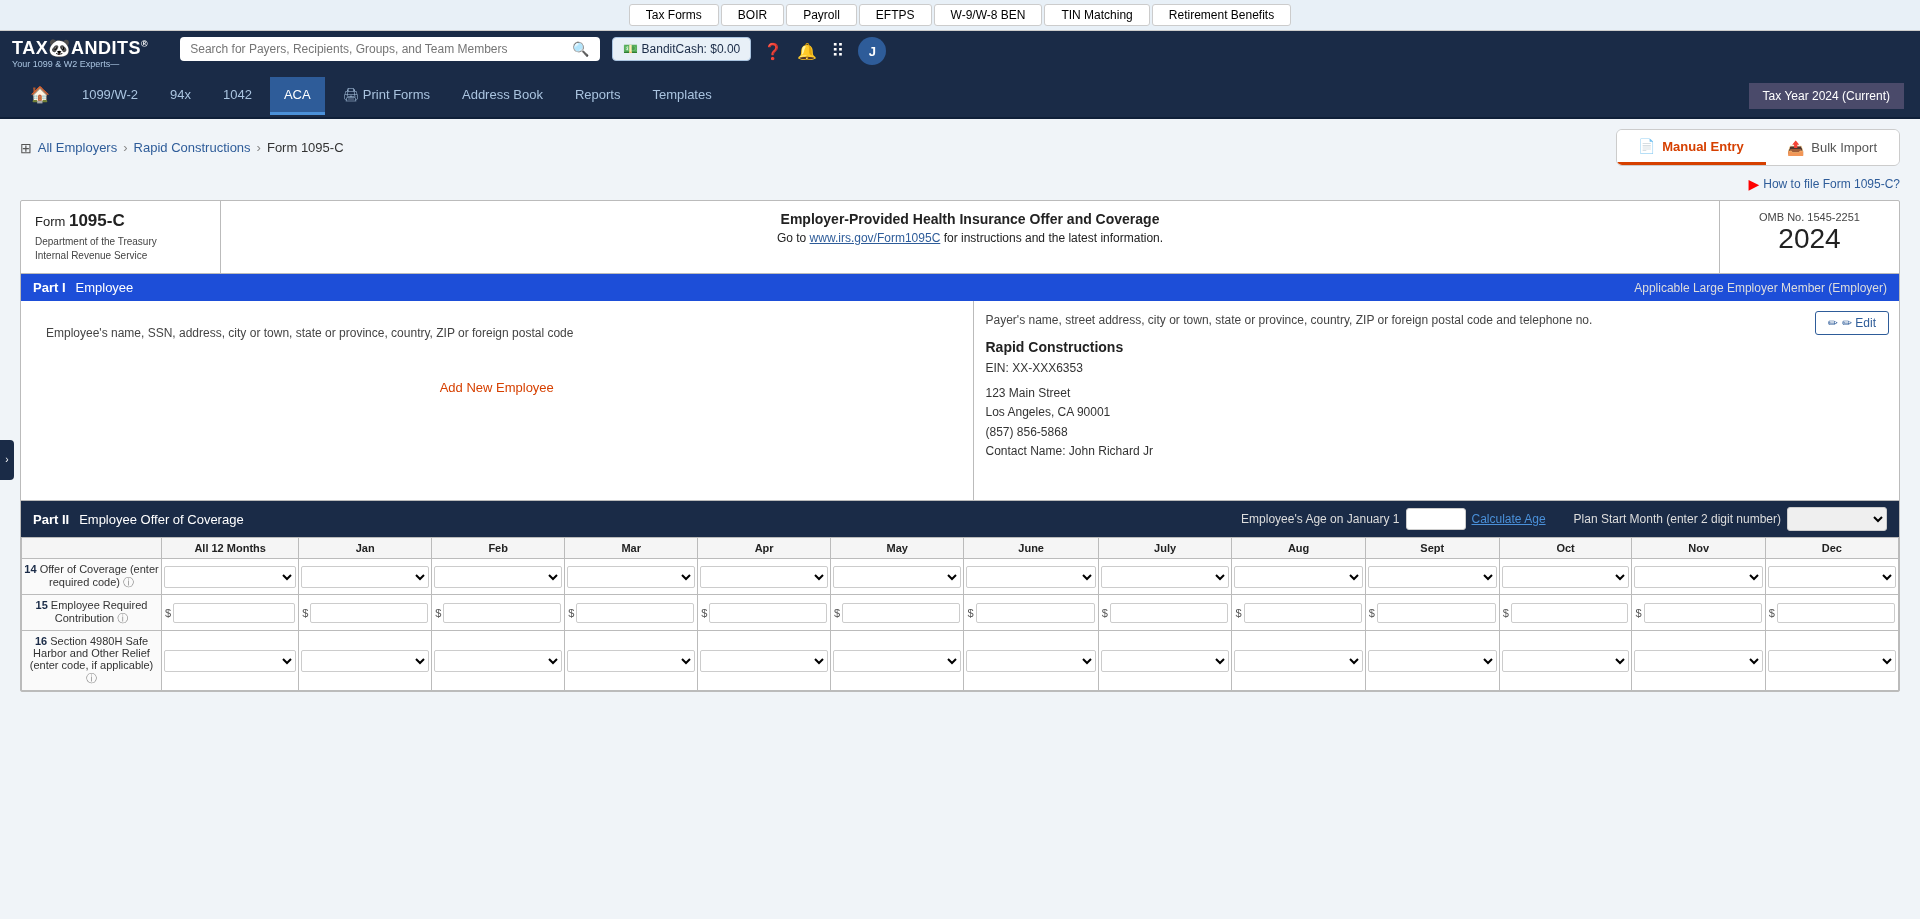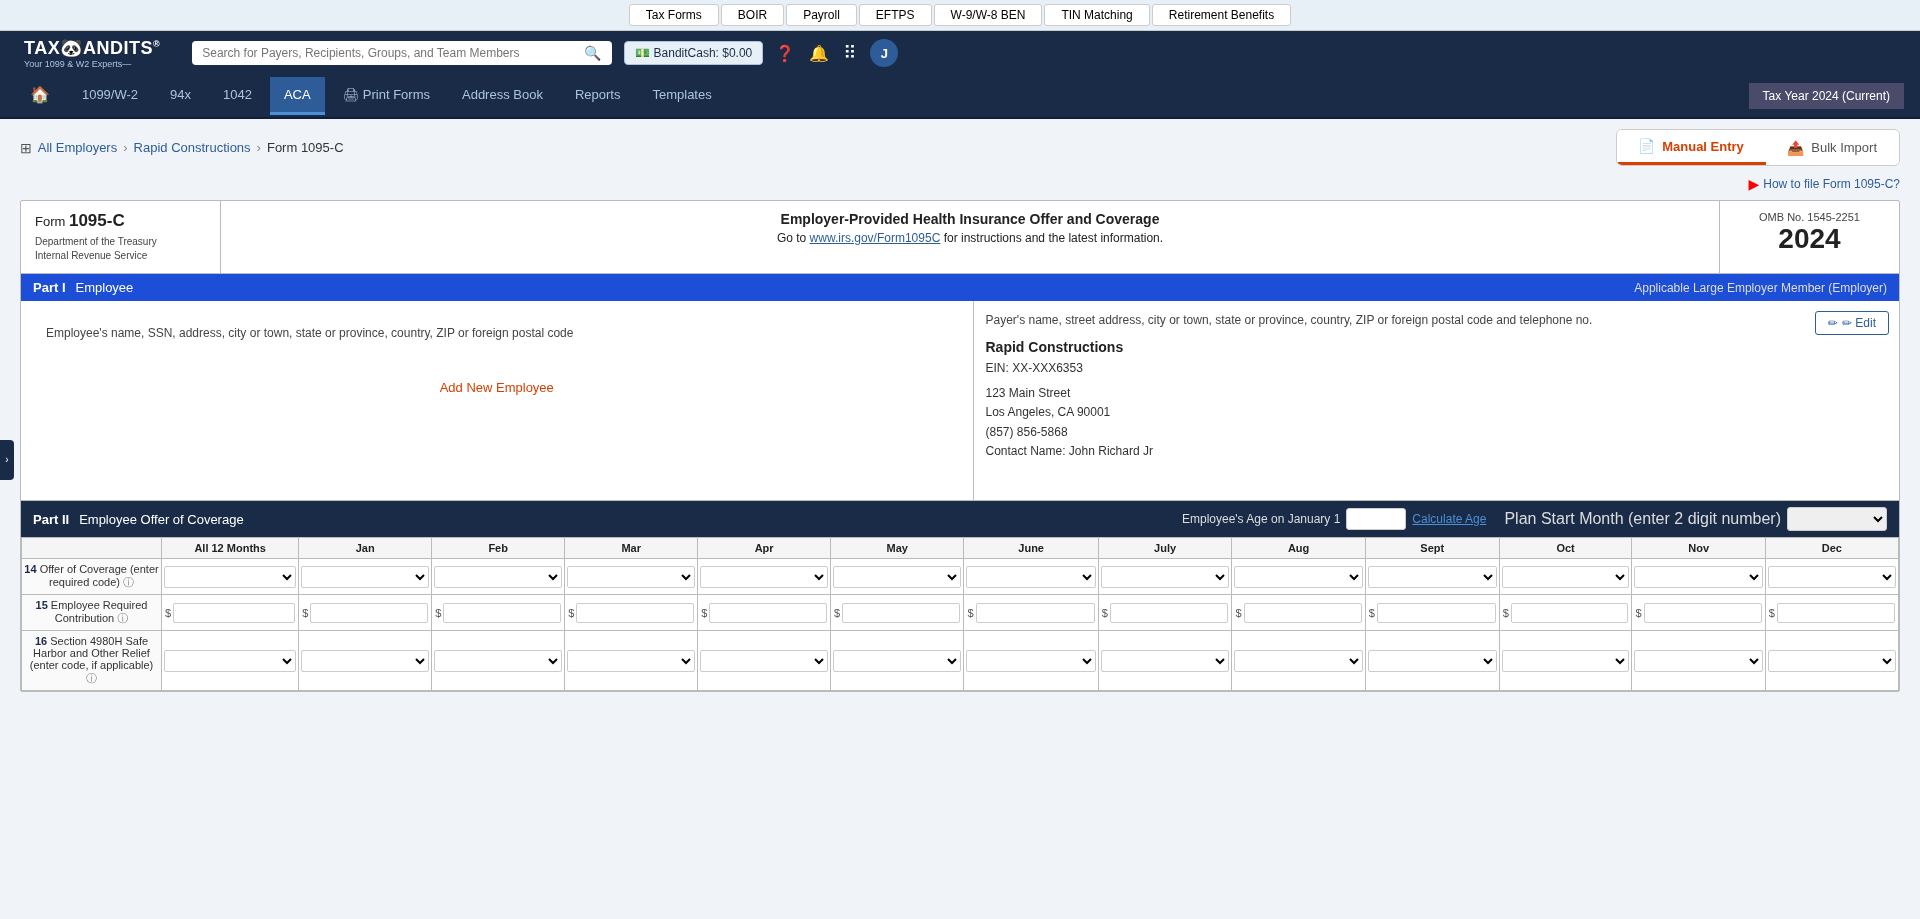--- a/index.html
+++ b/index.html
@@ -21,22 +21,22 @@
       border: 1px solid #ccc;
       background: #fff;
       cursor: pointer;
       border-radius: 3px;
     }
 
     
     .header-bar {
       background: #1a2b47;
       display: flex;
-      align-items: center;
-      padding: 6px 24px;
+      align-items: flex-start;
+      padding: 6px 12px;
       gap: 12px;
     }
     .logo-area {
       display: flex;
       flex-direction: column;
       color: #fff;
     }
     .logo-title {
       font-size: 18px;
       font-weight: bold;
@@ -213,21 +213,21 @@
     .form-title { font-size: 14px; font-weight: bold; }
     .form-subtitle { font-size: 12px; margin-top: 4px; }
     .form-subtitle a { color: #2e5c99; }
     .form-header-right {
       width: 180px;
       text-align: center;
       padding: 10px;
       border-left: 1px solid #bbb;
     }
     .omb-no { font-size: 11px; color: #444; }
-    .year-big { font-size: 28px; font-weight: bold; }
+    .year-big { font-size: 28px; font-weight: normal; }
 
     
     .part-header {
       display: flex;
       align-items: center;
       background: #1d4ed8;
       color: #fff;
       padding: 6px 12px;
       gap: 10px;
       font-size: 13px;
@@ -284,39 +284,39 @@
       align-items: center;
       background: #1a2b47;
       color: #fff;
       padding: 6px 12px;
       gap: 10px;
     }
     .part-ii-controls {
       margin-left: auto;
       display: flex;
       align-items: center;
-      gap: 18px;
+      gap: 28px;
     }
     .age-label { font-size: 12px; color: #ddd; }
     .age-input {
       width: 60px;
       padding: 3px 6px;
       border: 1px solid #ccc;
       border-radius: 3px;
       font-size: 12px;
     }
     .calc-age-btn {
       background: none;
       border: none;
       color: #4a90d9;
       cursor: pointer;
       font-size: 12px;
       text-decoration: underline;
     }
-    .plan-start-label { font-size: 16px; color: #ddd; }
+    .plan-start-label { font-size: 12px; color: #ddd; }
     .plan-start-select {
       padding: 3px 8px;
       border: 1px solid #ccc;
       border-radius: 3px;
       font-size: 12px;
       width: 100px;
     }
 
     
     .note-bar {

